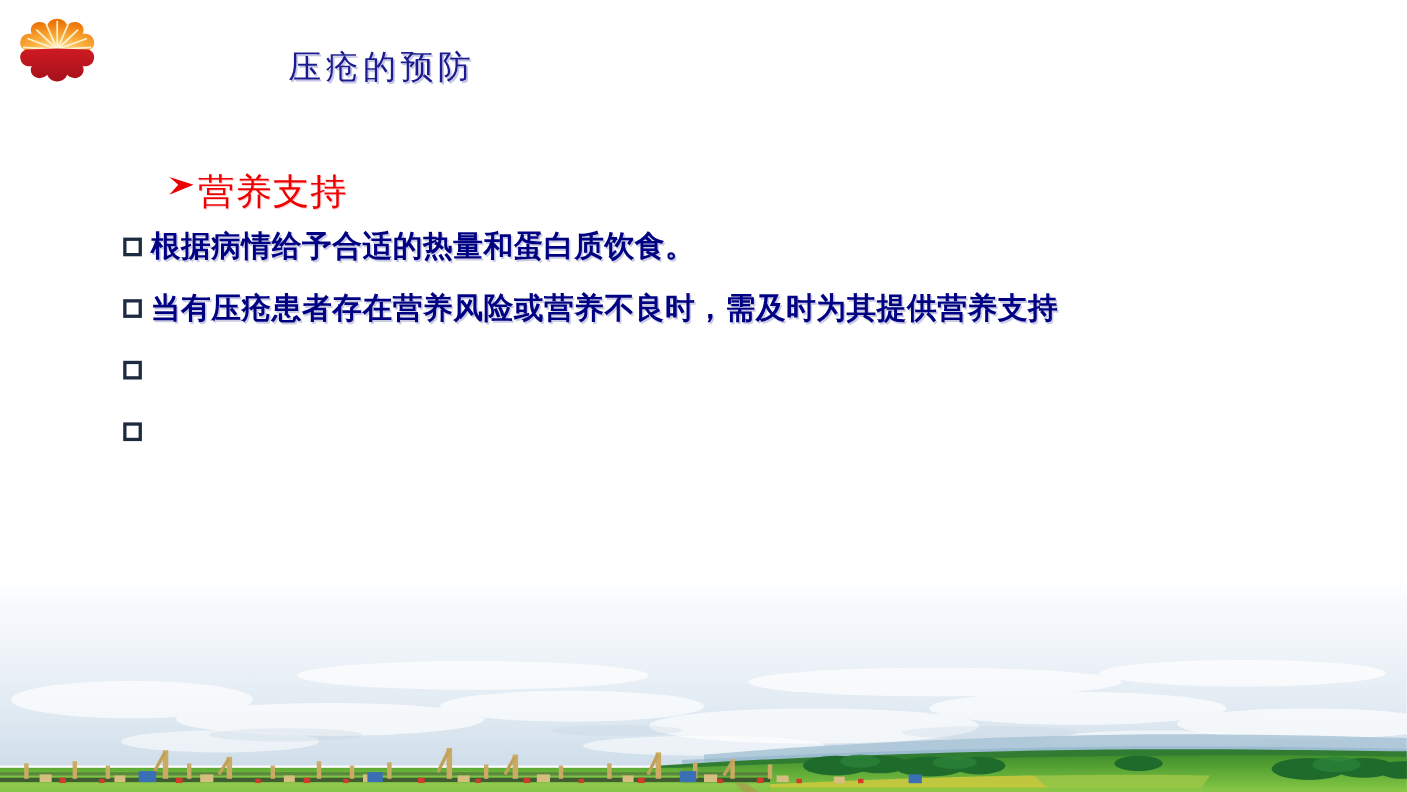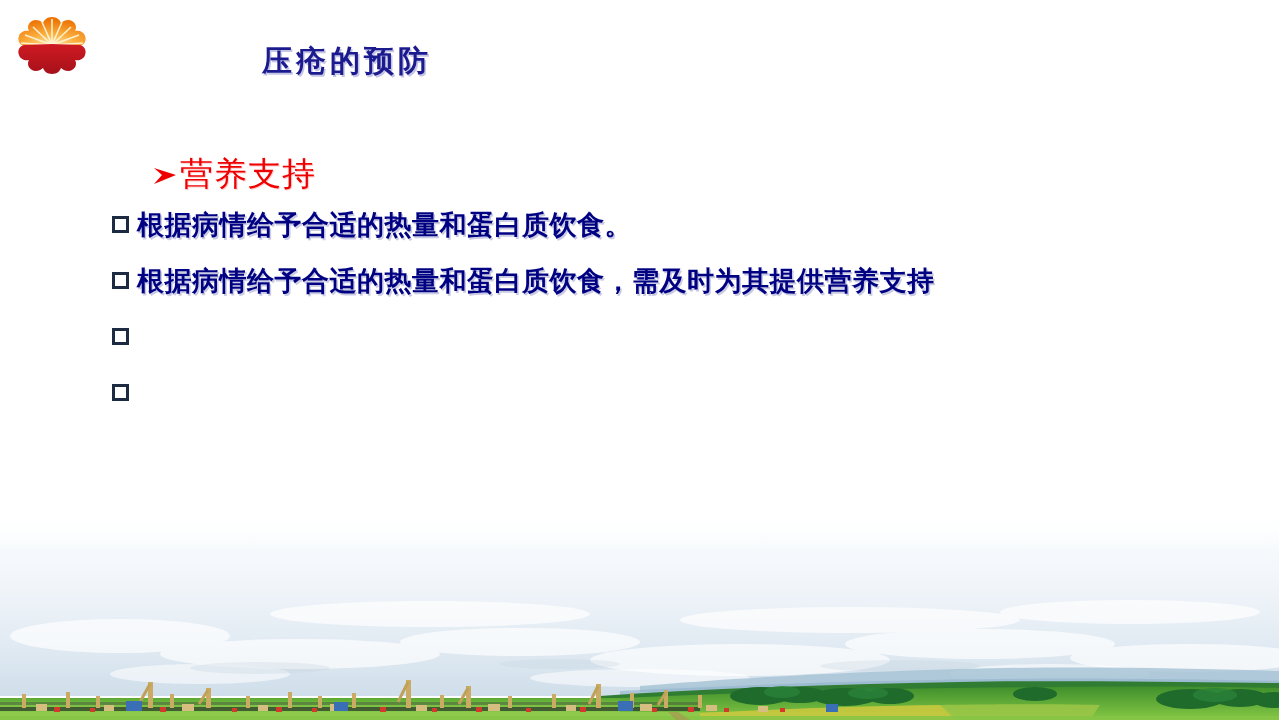--- a/index.html
+++ b/index.html
@@ -26,34 +26,34 @@
   }
   #logo svg { display: block; width: 100%; height: 100%; }
 
   
   #slide-title {
     position: absolute;
     left: 262px;
     top: 41px;
     font-family: "DejaVu Serif", "Liberation Serif", serif;
     font-size: 30px;
-    font-weight: 700;
+    font-weight: 400;
     letter-spacing: 4px;
     color: #1b1b8f;
     text-shadow: 1.5px 1.5px 0 rgba(150,150,210,0.55);
     white-space: nowrap;
   }
 
   
   #section-heading {
     position: absolute;
     left: 152px;
     top: 152px;
     display: flex;
-    align-items: center;
+    align-items: flex-start;
     white-space: nowrap;
   }
   #section-heading .arrow-bullet {
     display: inline-block;
     width: 26px;
     height: 32px;
     margin-right: 2px;
     flex: 0 0 auto;
   }
   #section-heading .arrow-bullet svg { display:block; width:100%; height:100%; }
@@ -194,21 +194,21 @@
 
   <div id="bullet-list">
 
     <div class="bullet-row">
       <span class="sq-bullet"></span>
       <span class="bullet-text">根据病情给予合适的热量和蛋白质饮食。</span>
     </div>
 
     <div class="bullet-row">
       <span class="sq-bullet"></span>
-      <span class="bullet-text">根据病情给予合适的热量和蛋白质饮食，需及时为其提供营养支持</span>
+      <span class="bullet-text">当有压疮患者存在营养风险或营养不良时，需及时为其提供营养支持</span>
     </div>
 
     <div class="bullet-row">
       <span class="sq-bullet"></span>
     </div>
 
     <div class="bullet-row">
       <span class="sq-bullet"></span>
     </div>
 

